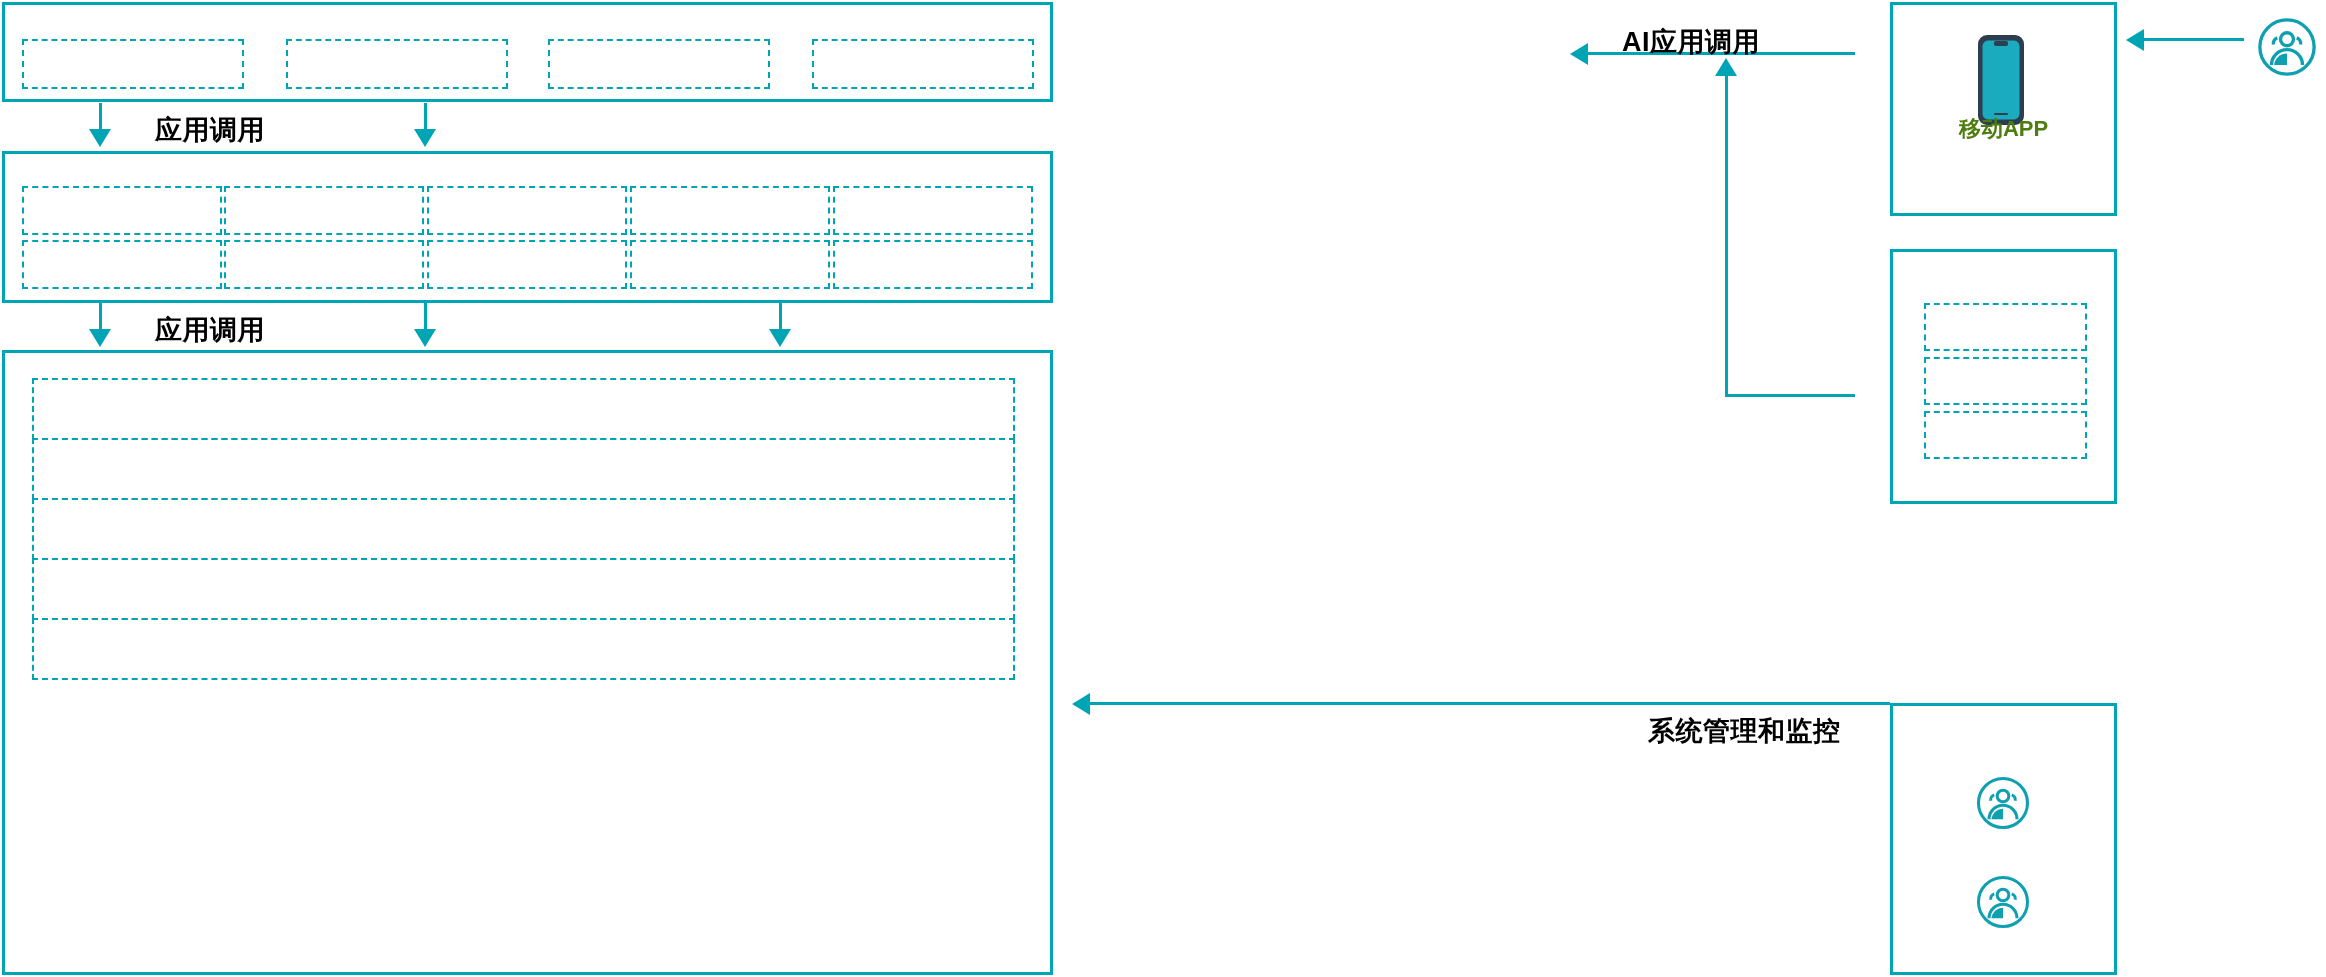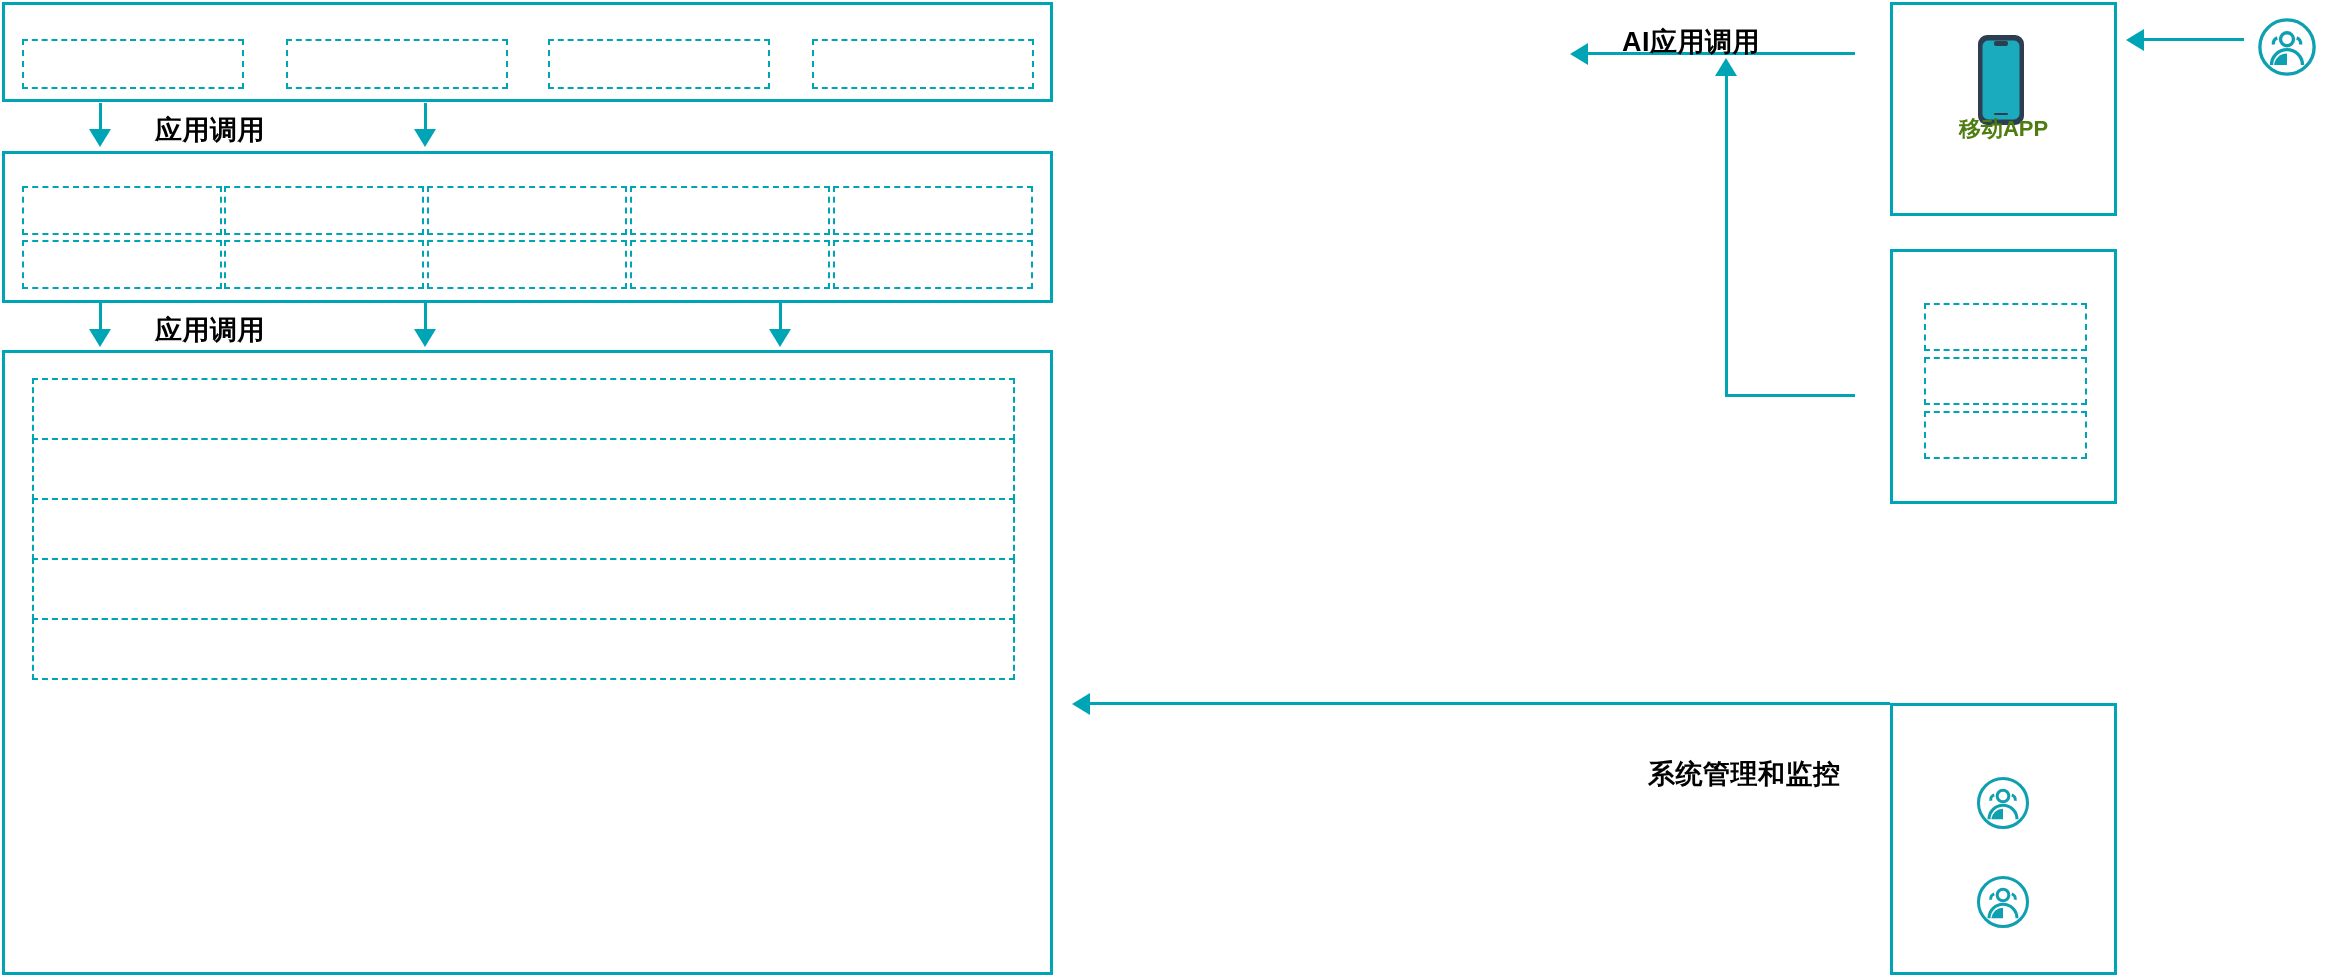--- a/index.html
+++ b/index.html
@@ -199,21 +199,21 @@
   </div>
   <div class="dashbox" style="left:1924px;top:357px;width:163px;height:48px;">
     <span></span>
   </div>
   <div class="dashbox" style="left:1924px;top:411px;width:163px;height:48px;">
     <span></span>
   </div>
 
   <div class="hline" style="left:1090px;top:702px;width:800px;"></div>
   <div class="arrow-left" style="left:1072px;top:693px;"></div>
-  <div class="label" style="left:1648px;top:718px;margin-top:43px;">系统管理和监控</div>
+  <div class="label" style="left:1648px;top:718px;">系统管理和监控</div>
 
   <div class="panel" style="left:1890px;top:703px;width:227px;height:272px;">
   </div>
   <div class="icon-users" style="left:1975px;top:775px;width:56px;height:56px;">
     <svg width="56" height="56" viewBox="0 0 48 48">
       <circle cx="24" cy="24" r="21" fill="none" stroke="#0EA0B0" stroke-width="2.6"></circle>
       <circle cx="24" cy="18" r="5" fill="none" stroke="#0EA0B0" stroke-width="2.6"></circle>
       <path d="M12 38 a12 12 0 0 1 24 0" fill="none" stroke="#0EA0B0" stroke-width="2.6"></path>
       <path d="M13.5 22 a4.5 4.5 0 0 1 3 -5" fill="none" stroke="#0EA0B0" stroke-width="2.6"></path>
       <path d="M34.5 22 a4.5 4.5 0 0 0 -3 -5" fill="none" stroke="#0EA0B0" stroke-width="2.6"></path>

